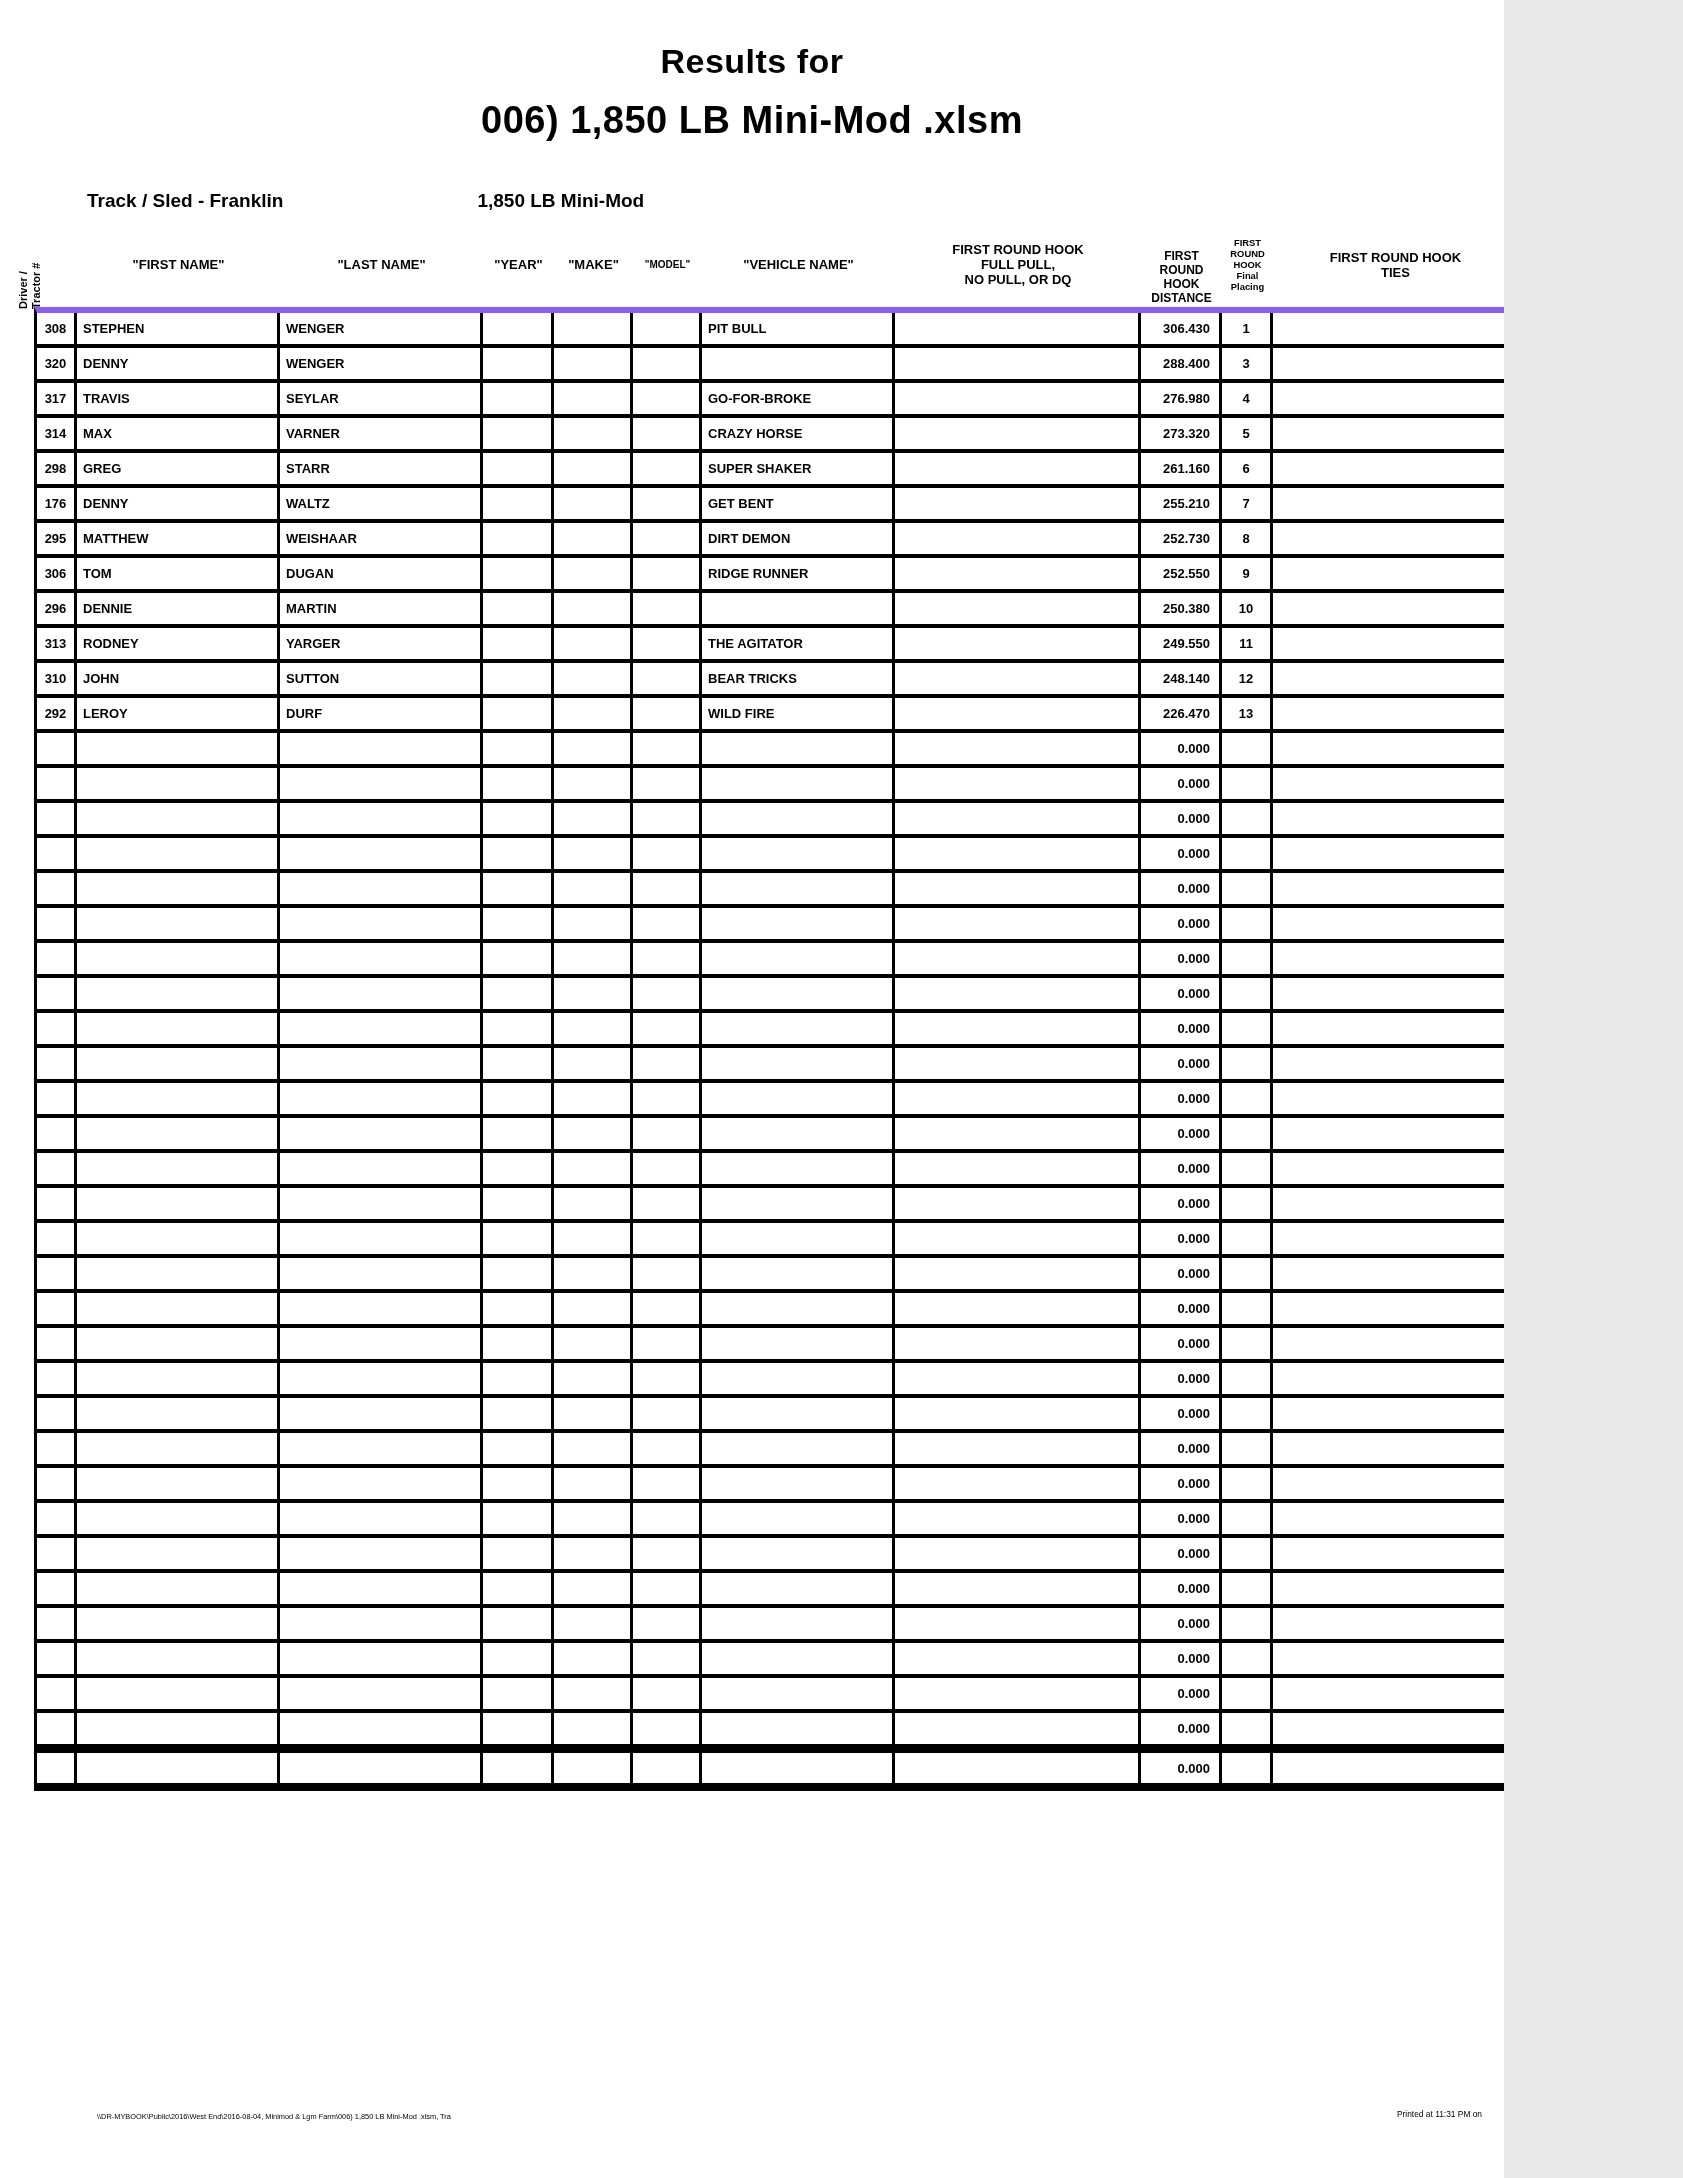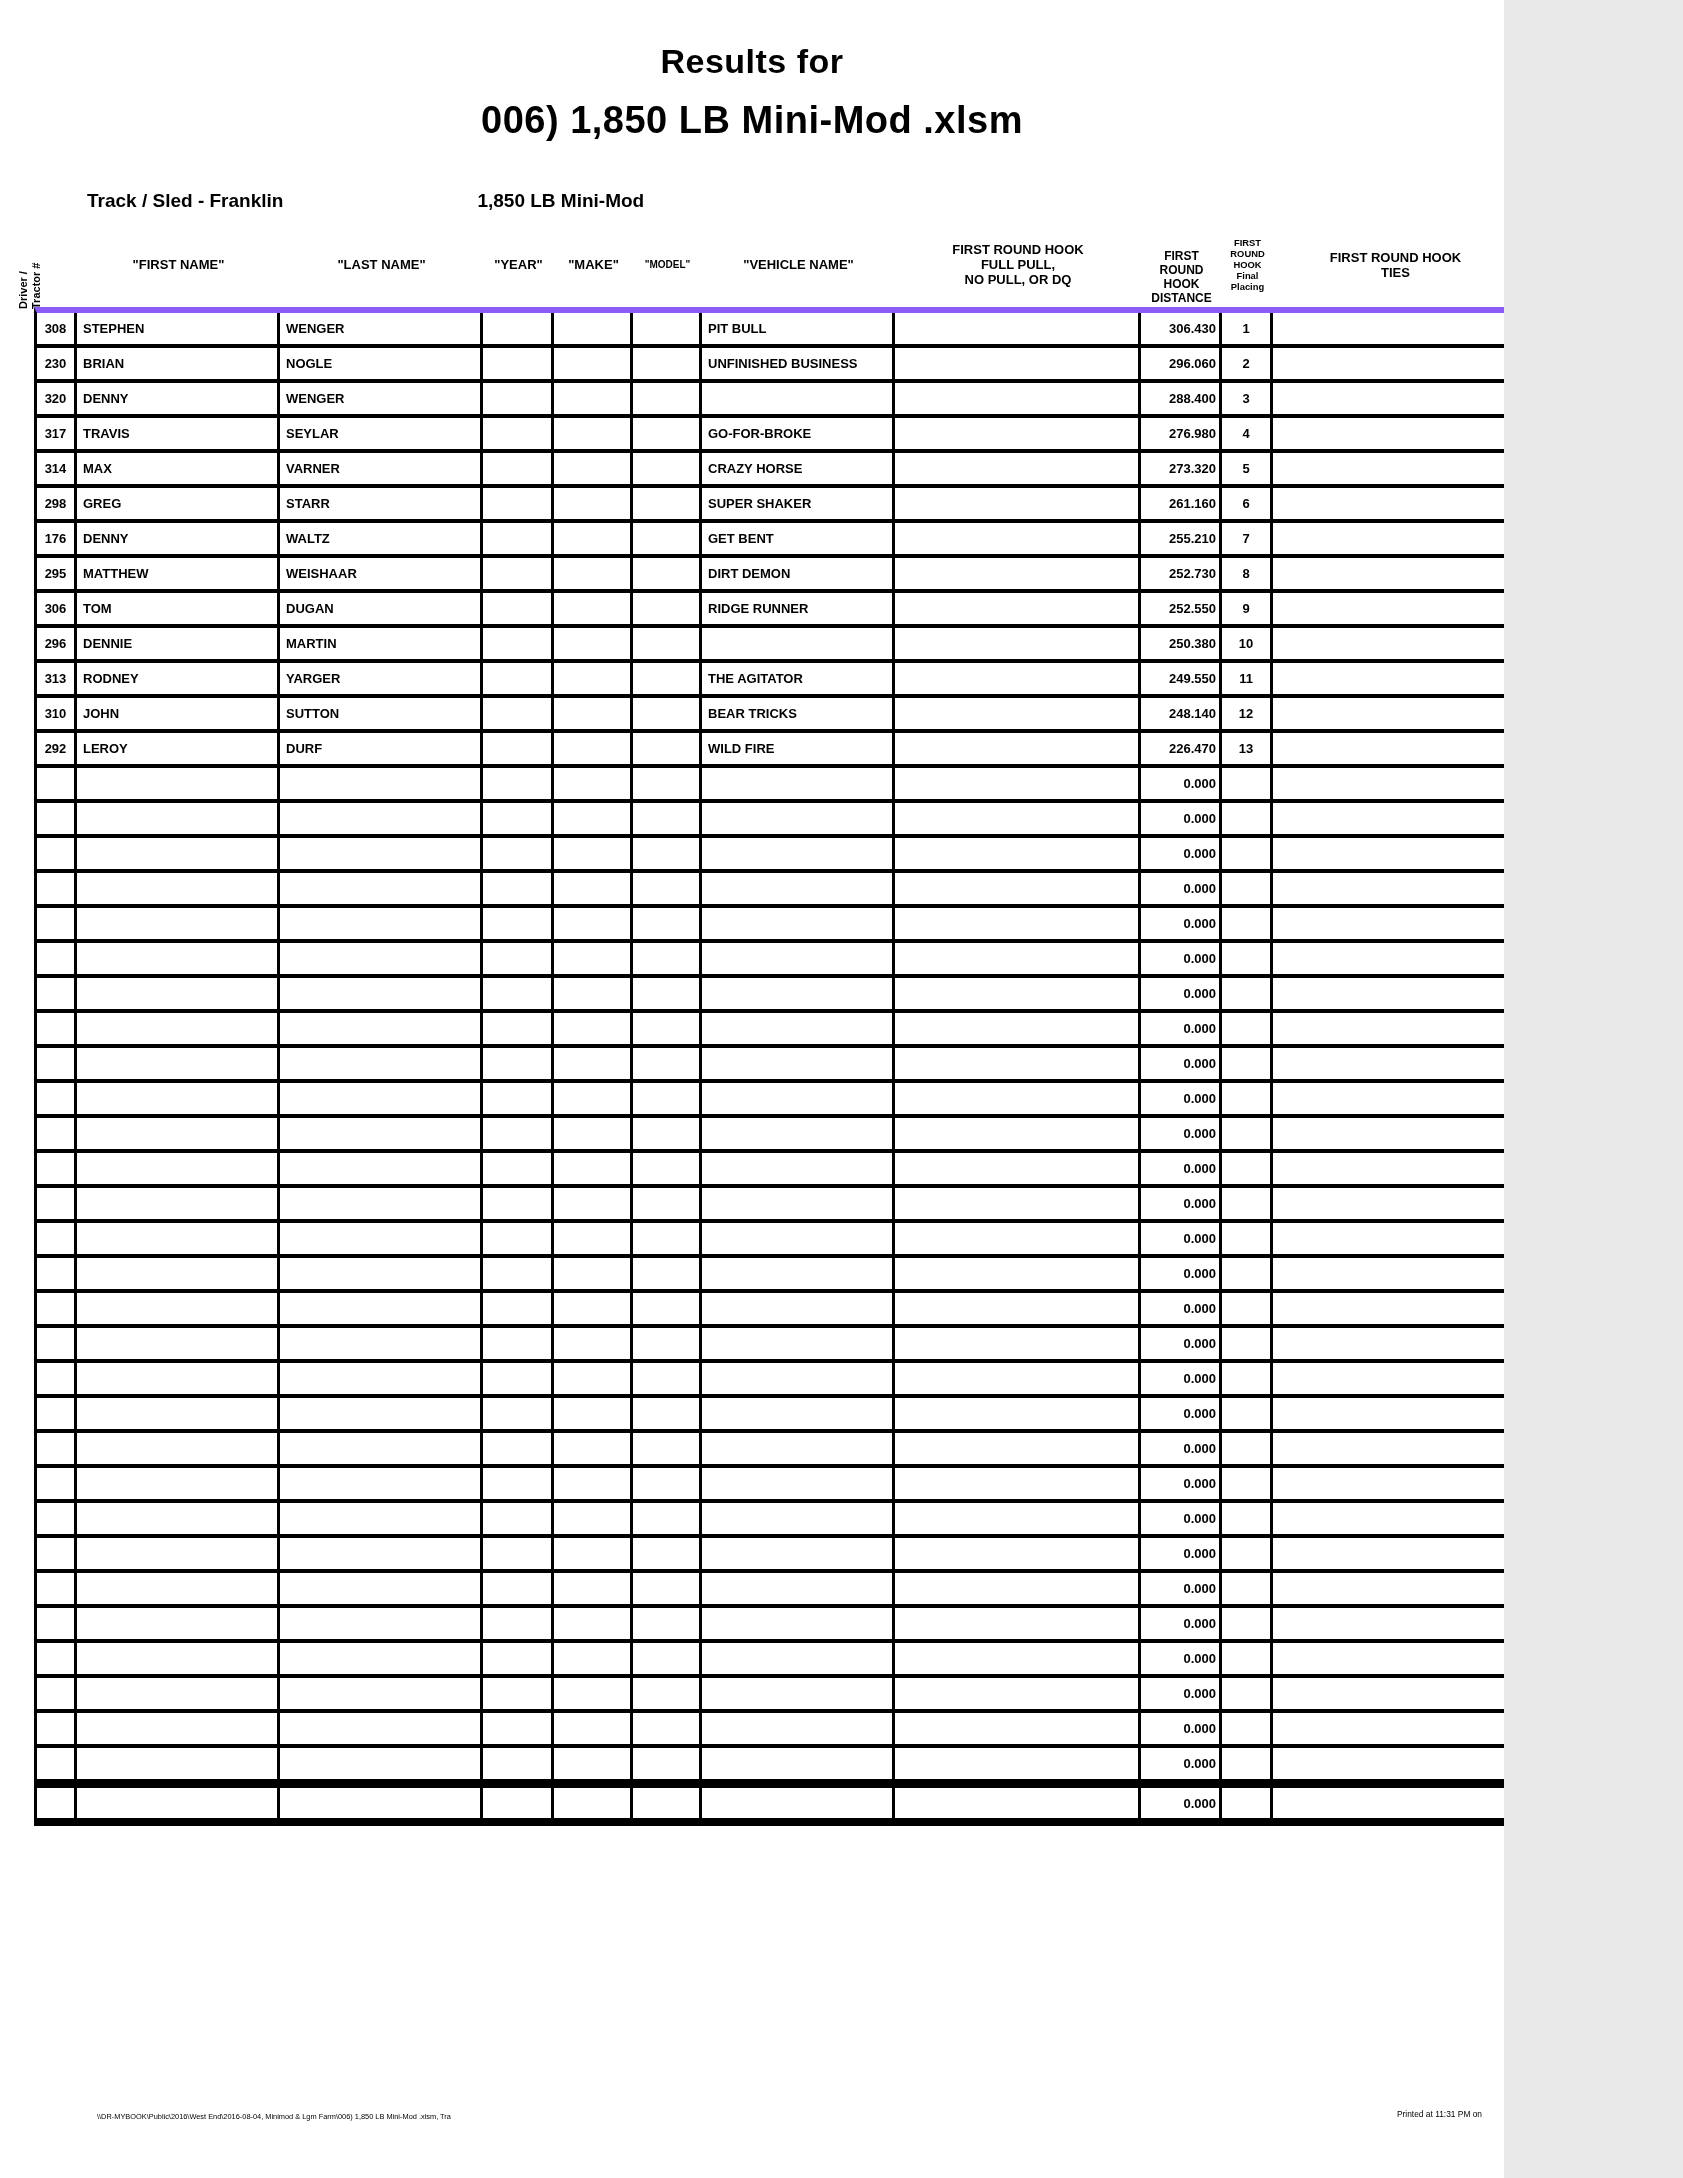--- a/index.html
+++ b/index.html
@@ -53,21 +53,21 @@
     border-right: 3px solid #000;
     border-bottom: 4px solid #000;
     font-size: 13px; font-weight: bold;
     display: flex; align-items: center;
     overflow: hidden; white-space: nowrap;
   }
   .body-row:last-child .cell { border-bottom: none; }
   .body-row.break-above .cell { border-top: 5px solid #000; }
   .cell.c-num { justify-content: center; }
   .cell.c-left { padding-left: 6px; justify-content: flex-start; }
-  .cell.c-dist { justify-content: flex-end; padding-right: 3px; }
+  .cell.c-dist { justify-content: flex-end; padding-right: 9px; }
   .cell.c-place { justify-content: center; }
 
   .footer-left {
     position: absolute; left: 97px; bottom: 57px;
     font-size: 7.4px; font-weight: normal; color: #000; letter-spacing: 0px;
   }
   .footer-right {
     position: absolute; right: 22px; bottom: 59px;
     font-size: 8.4px; color: #000;
   }
@@ -122,33 +122,20 @@
         <div class="cell "></div>
         <div class="cell "></div>
         <div class="cell "></div>
         <div class="cell c-left">PIT BULL</div>
         <div class="cell "></div>
         <div class="cell c-dist">306.430</div>
         <div class="cell c-place">1</div>
         <div class="cell "></div>
       </div>
       <div class="grid-row body-row">
-        <div class="cell c-num">230</div>
-        <div class="cell c-left">BRIAN</div>
-        <div class="cell c-left">NOGLE</div>
-        <div class="cell "></div>
-        <div class="cell "></div>
-        <div class="cell "></div>
-        <div class="cell c-left">UNFINISHED BUSINESS</div>
-        <div class="cell "></div>
-        <div class="cell c-dist">296.060</div>
-        <div class="cell c-place">2</div>
-        <div class="cell "></div>
-      </div>
-      <div class="grid-row body-row">
         <div class="cell c-num">320</div>
         <div class="cell c-left">DENNY</div>
         <div class="cell c-left">WENGER</div>
         <div class="cell "></div>
         <div class="cell "></div>
         <div class="cell "></div>
         <div class="cell c-left"></div>
         <div class="cell "></div>
         <div class="cell c-dist">288.400</div>
         <div class="cell c-place">3</div>

